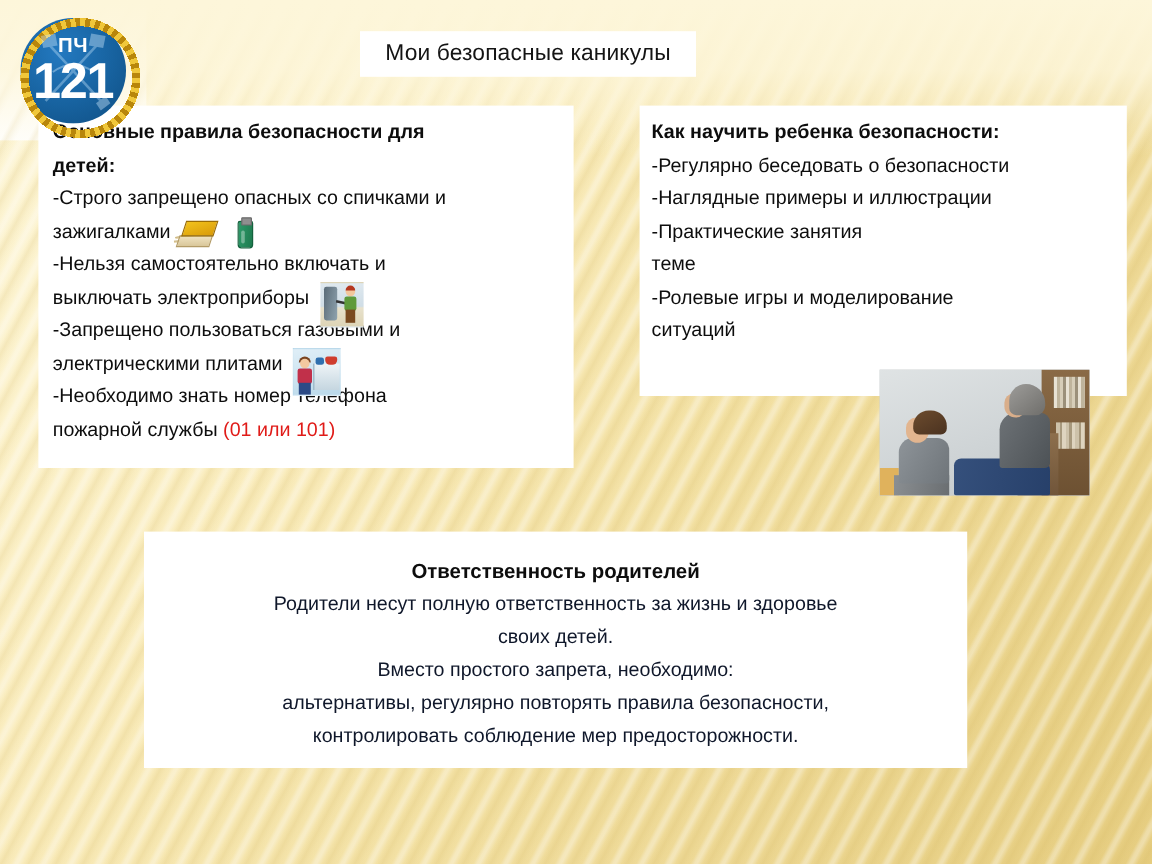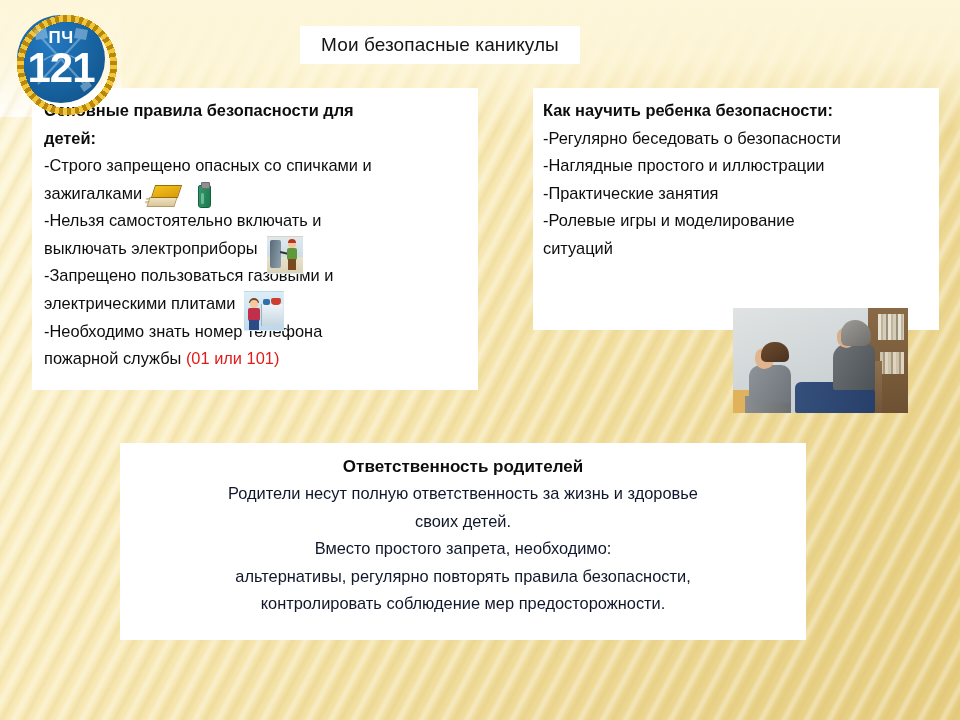--- a/index.html
+++ b/index.html
@@ -355,21 +355,21 @@
     width: 16px; height: 23px;
     background: #e0b25c;
   }
 
   
   #bottom-panel {
     left: 120px;
     top: 443px;
     width: 686px;
     height: 197px;
-    padding: 10px 12px;
+    padding: 20px 12px;
     text-align: center;
   }
   #bottom-panel .b-head {
     font-size: 17px;
     font-weight: bold;
     color: #0d0d0d;
     line-height: 27px;
   }
   #bottom-panel .b-line {
     font-size: 16.4px;
@@ -478,22 +478,23 @@
     <div class="body-line">
       <span>пожарной службы</span>
       <span class="redtext">(01 или 101)</span>
     </div>
 
   </div>
 
   <div class="panel" id="right-panel">
     <div class="body-line bold">Как научить ребенка безопасности:</div>
     <div class="body-line">-Регулярно беседовать о безопасности</div>
-    <div class="body-line">-Наглядные простого и иллюстрации</div>
+    <div class="body-line">-Наглядные примеры и иллюстрации</div>
     <div class="body-line">-Практические занятия</div>
+    <div class="body-line">теме</div>
     <div class="body-line">-Ролевые игры и моделирование</div>
     <div class="body-line">ситуаций</div>
   </div>
 
   <div id="photo">
     <span class="wall"></span>
     <span class="shelf"></span>
     <span class="shelf-books"></span>
     <span class="shelf-books2"></span>
     <span class="chair"></span>

